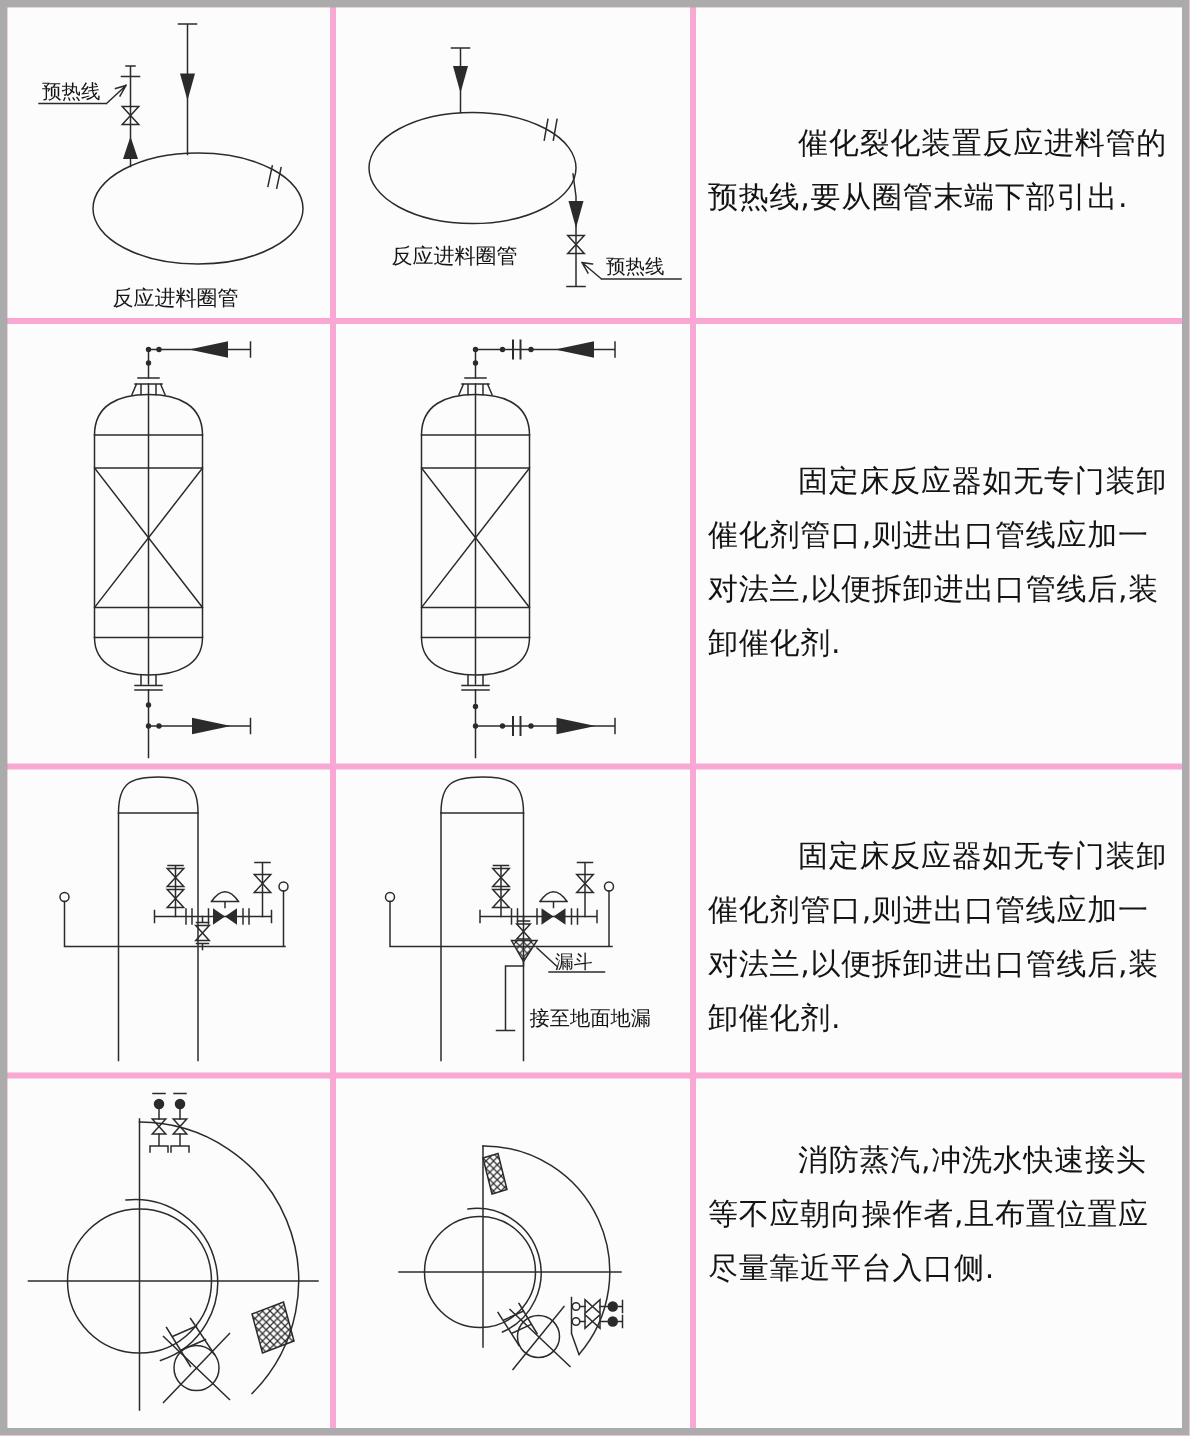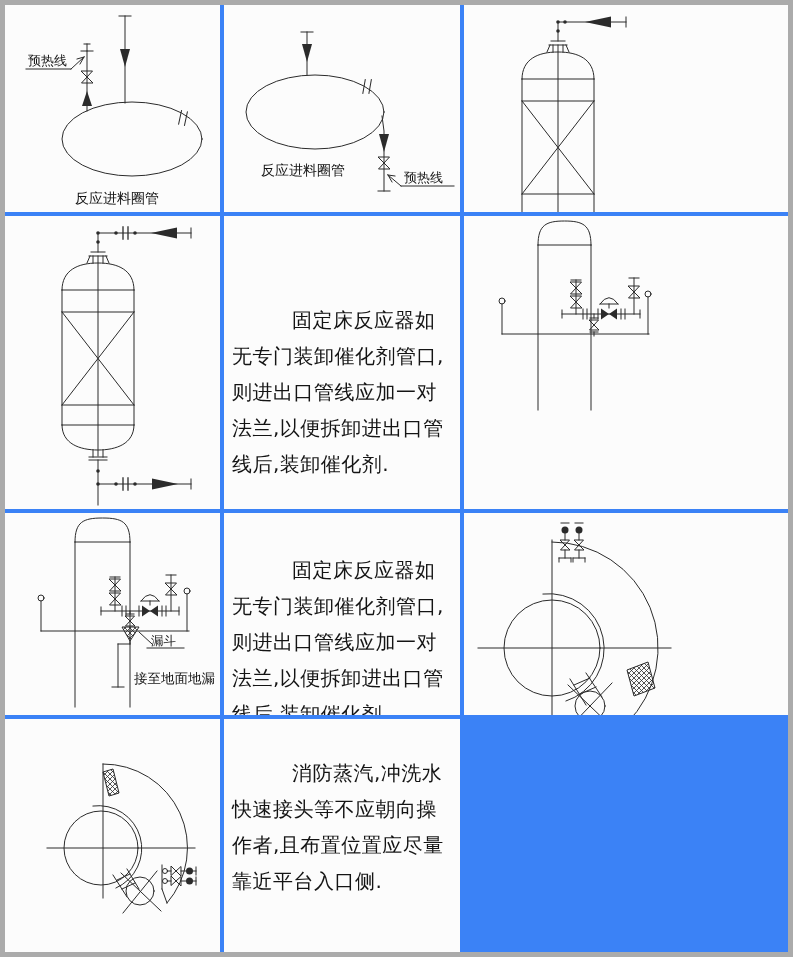--- a/index.html
+++ b/index.html
@@ -3,21 +3,21 @@
 <meta charset="utf-8">
 <style>
   html,body { margin:0; padding:0; background:#ffffff; }
   .page {
     width:783px; height:947px;
     border:5px solid #ababab;
     display:grid;
     grid-template-columns:215px 236px 1fr;
     grid-template-rows:207px 293px 202px 1fr;
     gap:4px;
-    background:#3b82f6;
+    background:#f9a8d4;
     font-family:"DejaVu Sans", sans-serif;
   }
   .cell { background:#fcfcfc; overflow:hidden; position:relative; }
   .diag svg { display:block; }
   .ln  { stroke:#2b2b2b; stroke-width:1; fill:none; stroke-linecap:square; }
   .ln2 { stroke:#2b2b2b; stroke-width:1.3; fill:none; stroke-linecap:square; }
   .fl  { fill:#2b2b2b; stroke:none; }
   .lbl { fill:#151515; font-family:"DejaVu Sans", sans-serif; }
   .note { color:#141414; }
   .note p {
@@ -74,20 +74,23 @@
         <path class="ln" d="M154.5,152 L165.5,152 L154.5,164 L165.5,164 Z"></path>
       </g>
       <g>
         <text class="lbl" x="180" y="177" font-size="13">预热线</text>
         <path class="ln" d="M177,181 H230 M177,181 L164,170 M164,170 L171,171 M164,170 L168,177"></path>
       </g>
       <text class="lbl" x="37" y="170" font-size="14">反应进料圈管</text>
     </svg>
   </div>
 
+  <div class="cell note n1">
+    <p>催化裂化装置反应进料管的预热线,要从圈管末端下部引出.</p>
+  </div>
 
   <div class="cell diag">
     <svg width="215" height="293" viewBox="0 0 215 293">
       <g>
         <path class="ln" d="M58,74 C58,54 74,47 94,47 C114,47 130,54 130,74"></path>
         <path class="ln" d="M58,74 H130 M58,74 V209 M130,74 V209 M58,96 H130 M58,189 H130 M58,209 H130"></path>
         <path class="ln" d="M58,96 L130,189 M130,96 L58,189"></path>
         <path class="ln" d="M58,209 C58,228 76,234 94,234 C112,234 130,228 130,209"></path>
         <path class="ln" d="M94,40 V240"></path>
       </g>

